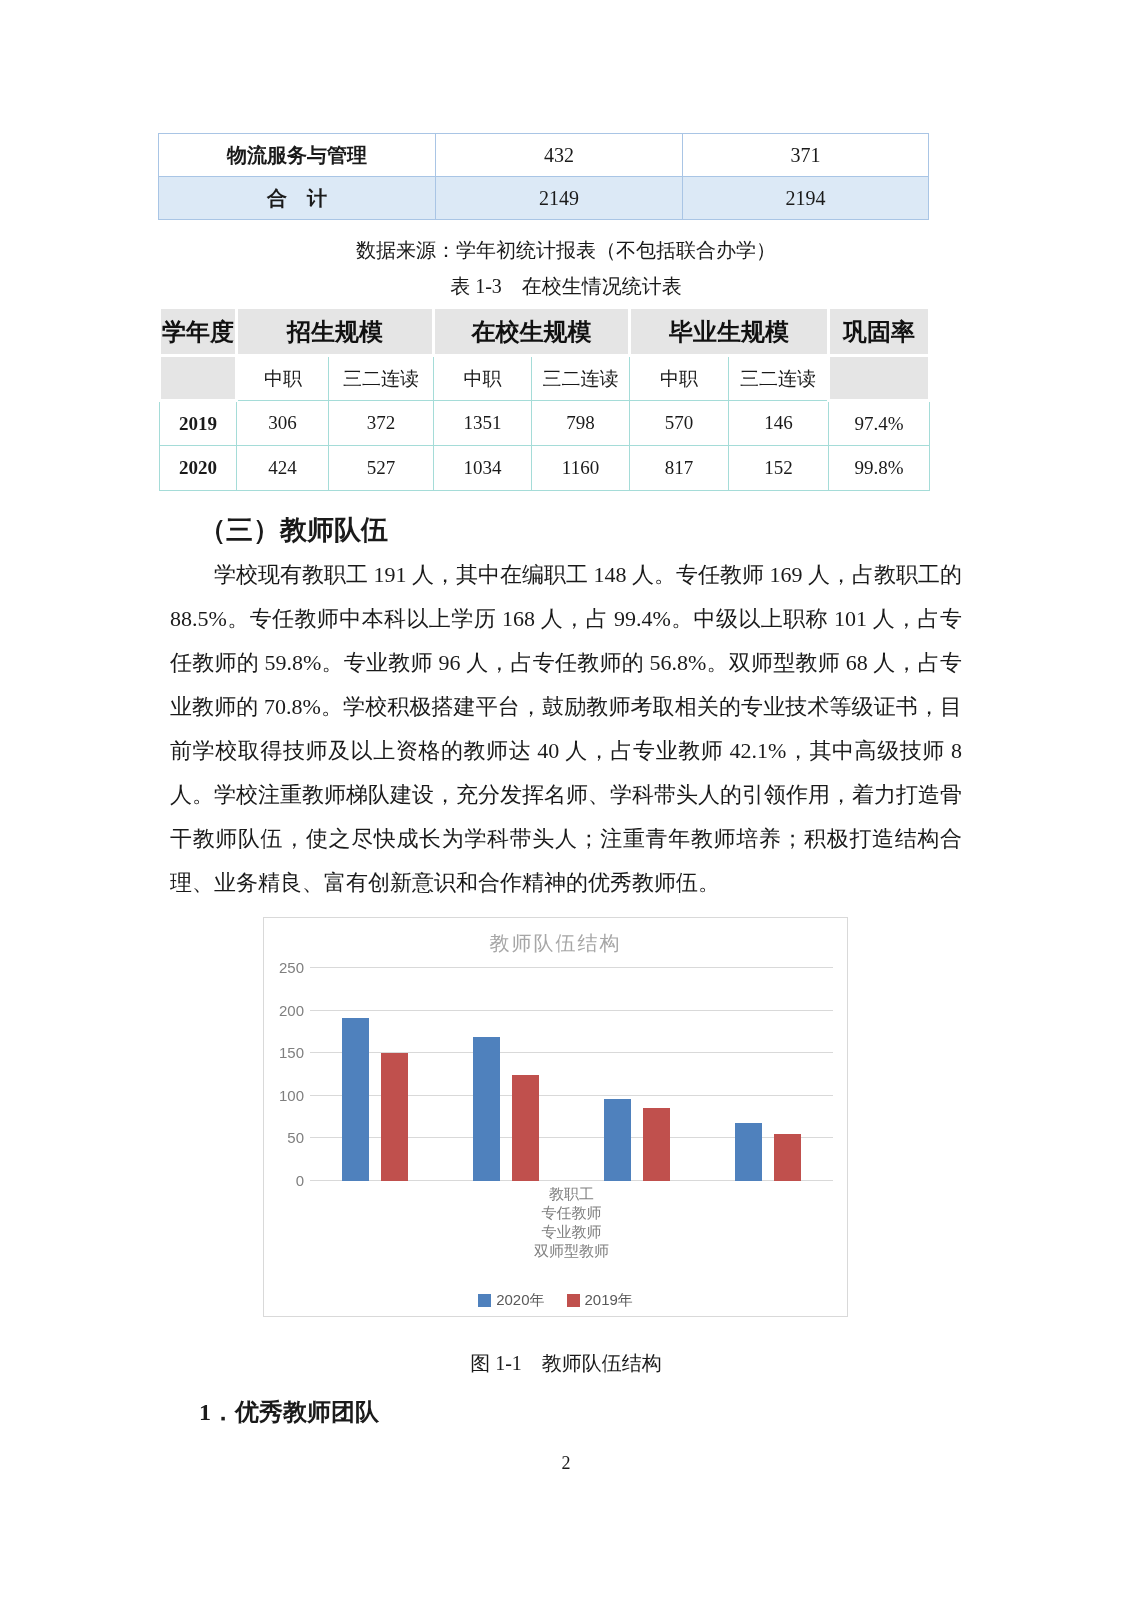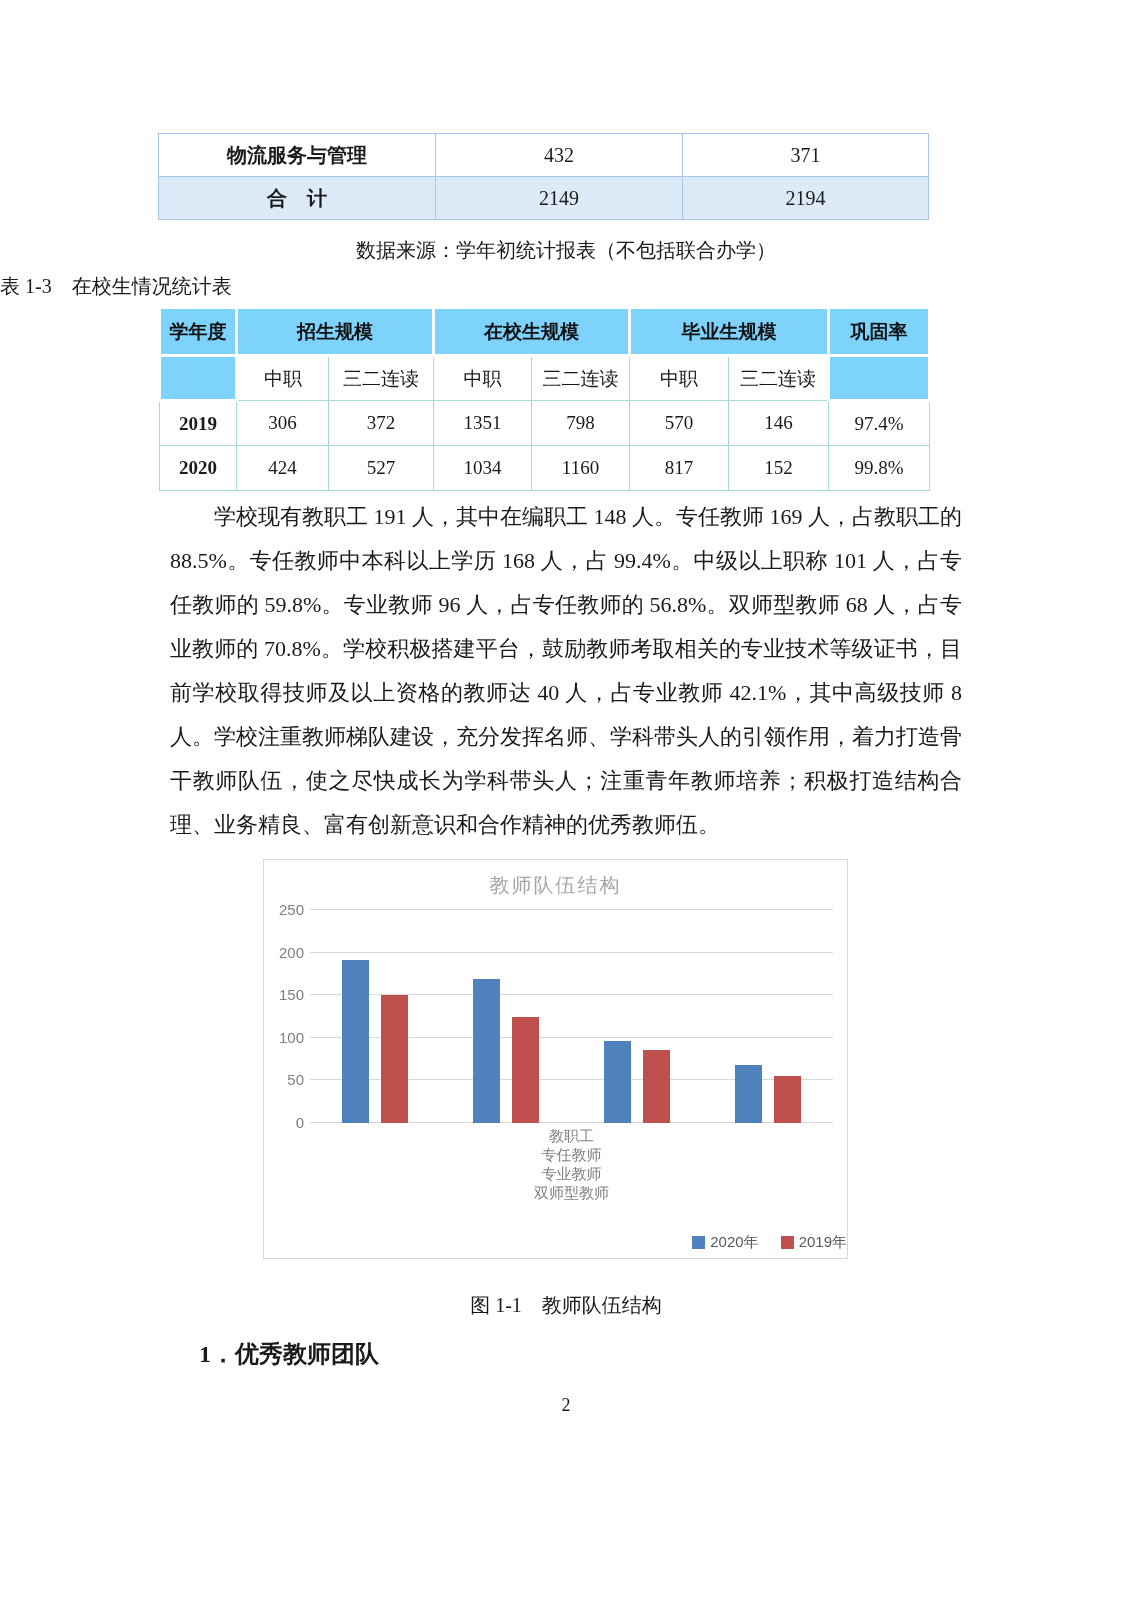--- a/index.html
+++ b/index.html
@@ -30,43 +30,43 @@
     background: #ffffff;
   }
   table.t1 td.lbl { font-weight: bold; }
   table.t1 tr.total td { background: #dce9f6; }
   table.t1 col.c1 { width: 277px; }
   table.t1 col.c2 { width: 247px; }
   table.t1 col.c3 { width: 246px; }
 
   
   .source-note { margin-top: 16px; text-align: center; font-size: 20px; line-height: 28px; }
-  .t3-caption  { margin-top: 8px;  font-size: 20px; line-height: 28px; }
+  .t3-caption  { margin-top: 8px;  text-align: center; font-size: 20px; line-height: 28px; }
 
   
   table.t2 {
     border-collapse: collapse;
     margin: 6px 0 0 158px;
     width: 770px;
     table-layout: fixed;
   }
   table.t2 td {
     border: 1px solid #a5dcd8;
     text-align: center;
     vertical-align: middle;
     font-size: 19px;
     background: #ffffff;
     height: 45px;
   }
   table.t2 tr.head td { height: 48px; }
   table.t2 td.teal {
-    background: #7dd3fc;
+    background: #e5e5e5;
     border: 3px solid #ffffff;
     font-weight: bold;
-    font-size: 19px;
+    font-size: 24px;
     color: #111111;
   }
   table.t2 td.year { font-weight: bold; }
   table.t2 col.cy  { width: 77px; }
   table.t2 col.ca  { width: 92px; }
   table.t2 col.cb  { width: 105px; }
   table.t2 col.cc  { width: 98px; }
   table.t2 col.cd  { width: 98px; }
   table.t2 col.ce  { width: 99px; }
   table.t2 col.cf  { width: 100px; }
@@ -141,21 +141,21 @@
     position: absolute;
     left: 46px; right: 14px; top: 267px;
     display: flex;
     flex-direction: column;
   }
   .cat-label { flex: 1; text-align: center; font-size: 15px; color: #7f7f7f; }
   .chart-legend {
     position: absolute;
     bottom: 6px; left: 0; right: 0;
     display: flex;
-    justify-content: flex-end;
+    justify-content: center;
     gap: 22px;
     font-size: 15px;
     color: #595959;
   }
   .legend-item { display: flex; align-items: center; gap: 5px; }
   .swatch { display: inline-block; width: 13px; height: 13px; }
 
   
   .fig-caption  { margin-top: 32px; text-align: center; font-size: 20px; line-height: 28px; }
   .sub-heading  { margin: 18px 0 0 199px; font-size: 24px; font-weight: bold; line-height: 34px; }
@@ -235,20 +235,21 @@
         <td>527</td>
         <td>1034</td>
         <td>1160</td>
         <td>817</td>
         <td>152</td>
         <td>99.8%</td>
       </tr>
     </tbody>
   </table>
 
+  <div class="sec-heading">（三）教师队伍</div>
 
   <div class="para">学校现有教职工 191 人，其中在编职工 148 人。专任教师 169 人，占教职工的 88.5%。专任教师中本科以上学历 168 人，占 99.4%。中级以上职称 101 人，占专任教师的 59.8%。专业教师 96 人，占专任教师的 56.8%。双师型教师 68 人，占专业教师的 70.8%。学校积极搭建平台，鼓励教师考取相关的专业技术等级证书，目前学校取得技师及以上资格的教师达 40 人，占专业教师 42.1%，其中高级技师 8 人。学校注重教师梯队建设，充分发挥名师、学科带头人的引领作用，着力打造骨干教师队伍，使之尽快成长为学科带头人；注重青年教师培养；积极打造结构合理、业务精良、富有创新意识和合作精神的优秀教师伍。</div>
 
   <div class="chart">
     <div class="chart-title">教师队伍结构</div>
     <div class="chart-plot-wrap">
       <div class="chart-yaxis">
           <div class="ytick" style="bottom: -9px;">0</div>
           <div class="ytick" style="bottom: 33.6px;">50</div>
           <div class="ytick" style="bottom: 76.2px;">100</div>

